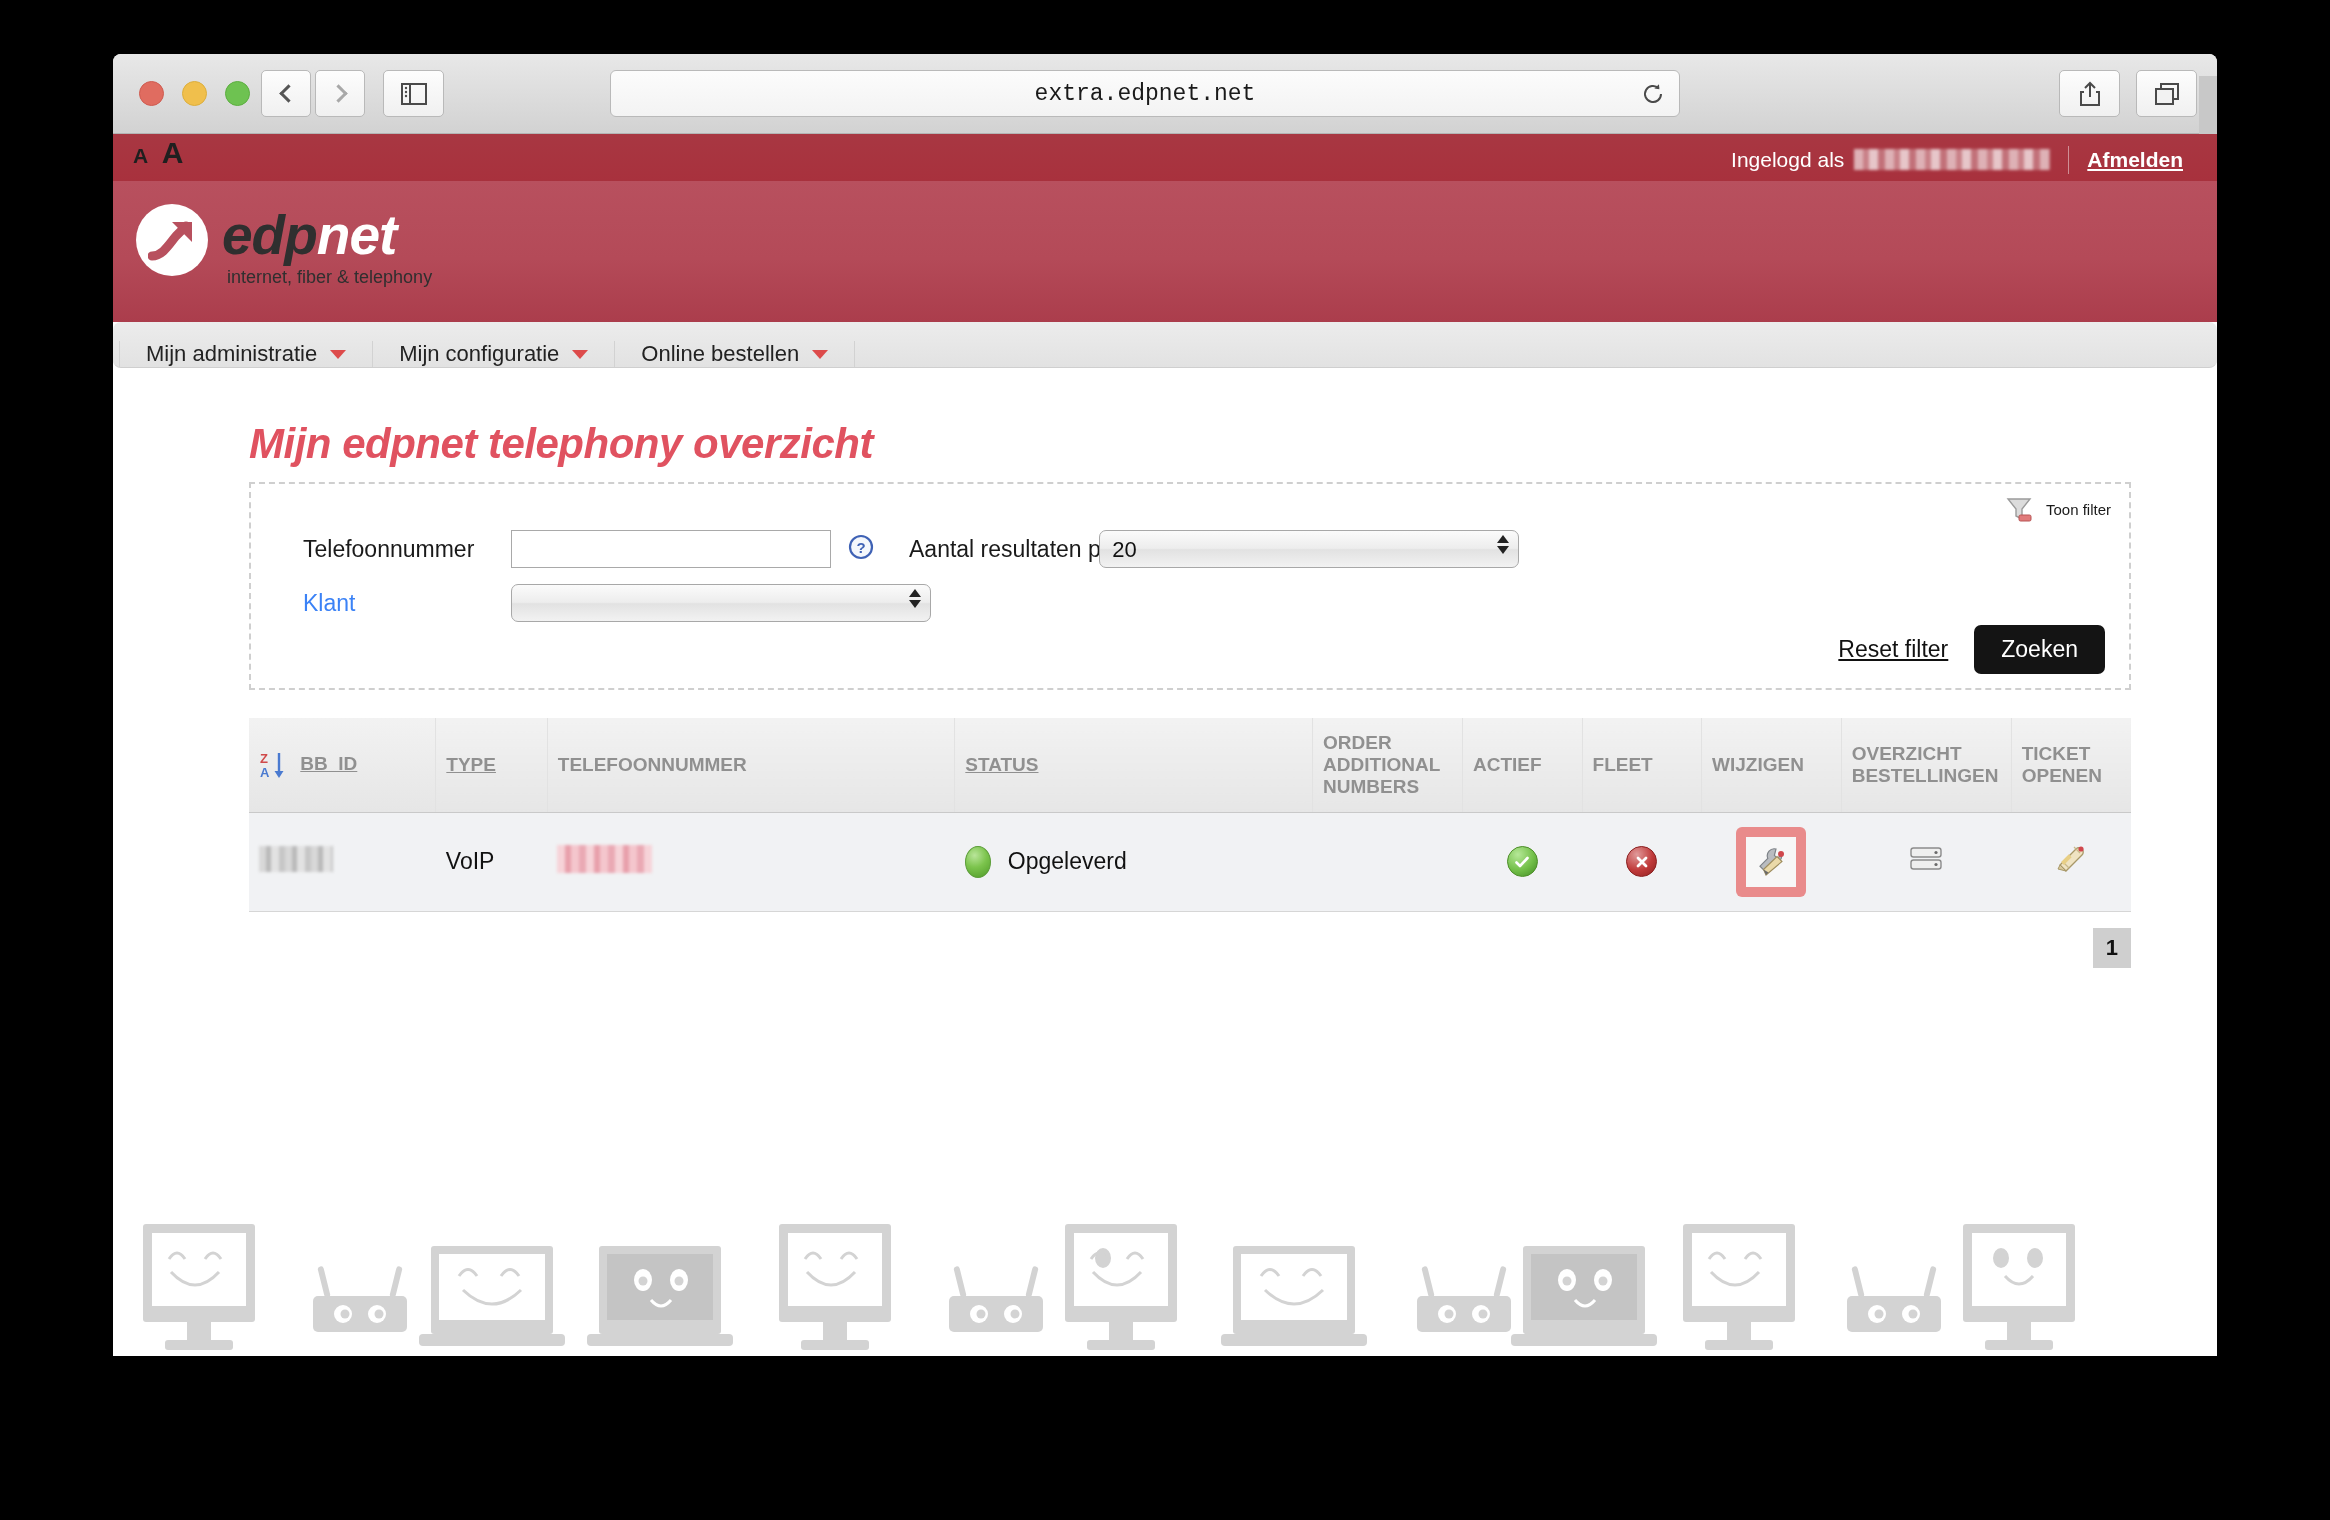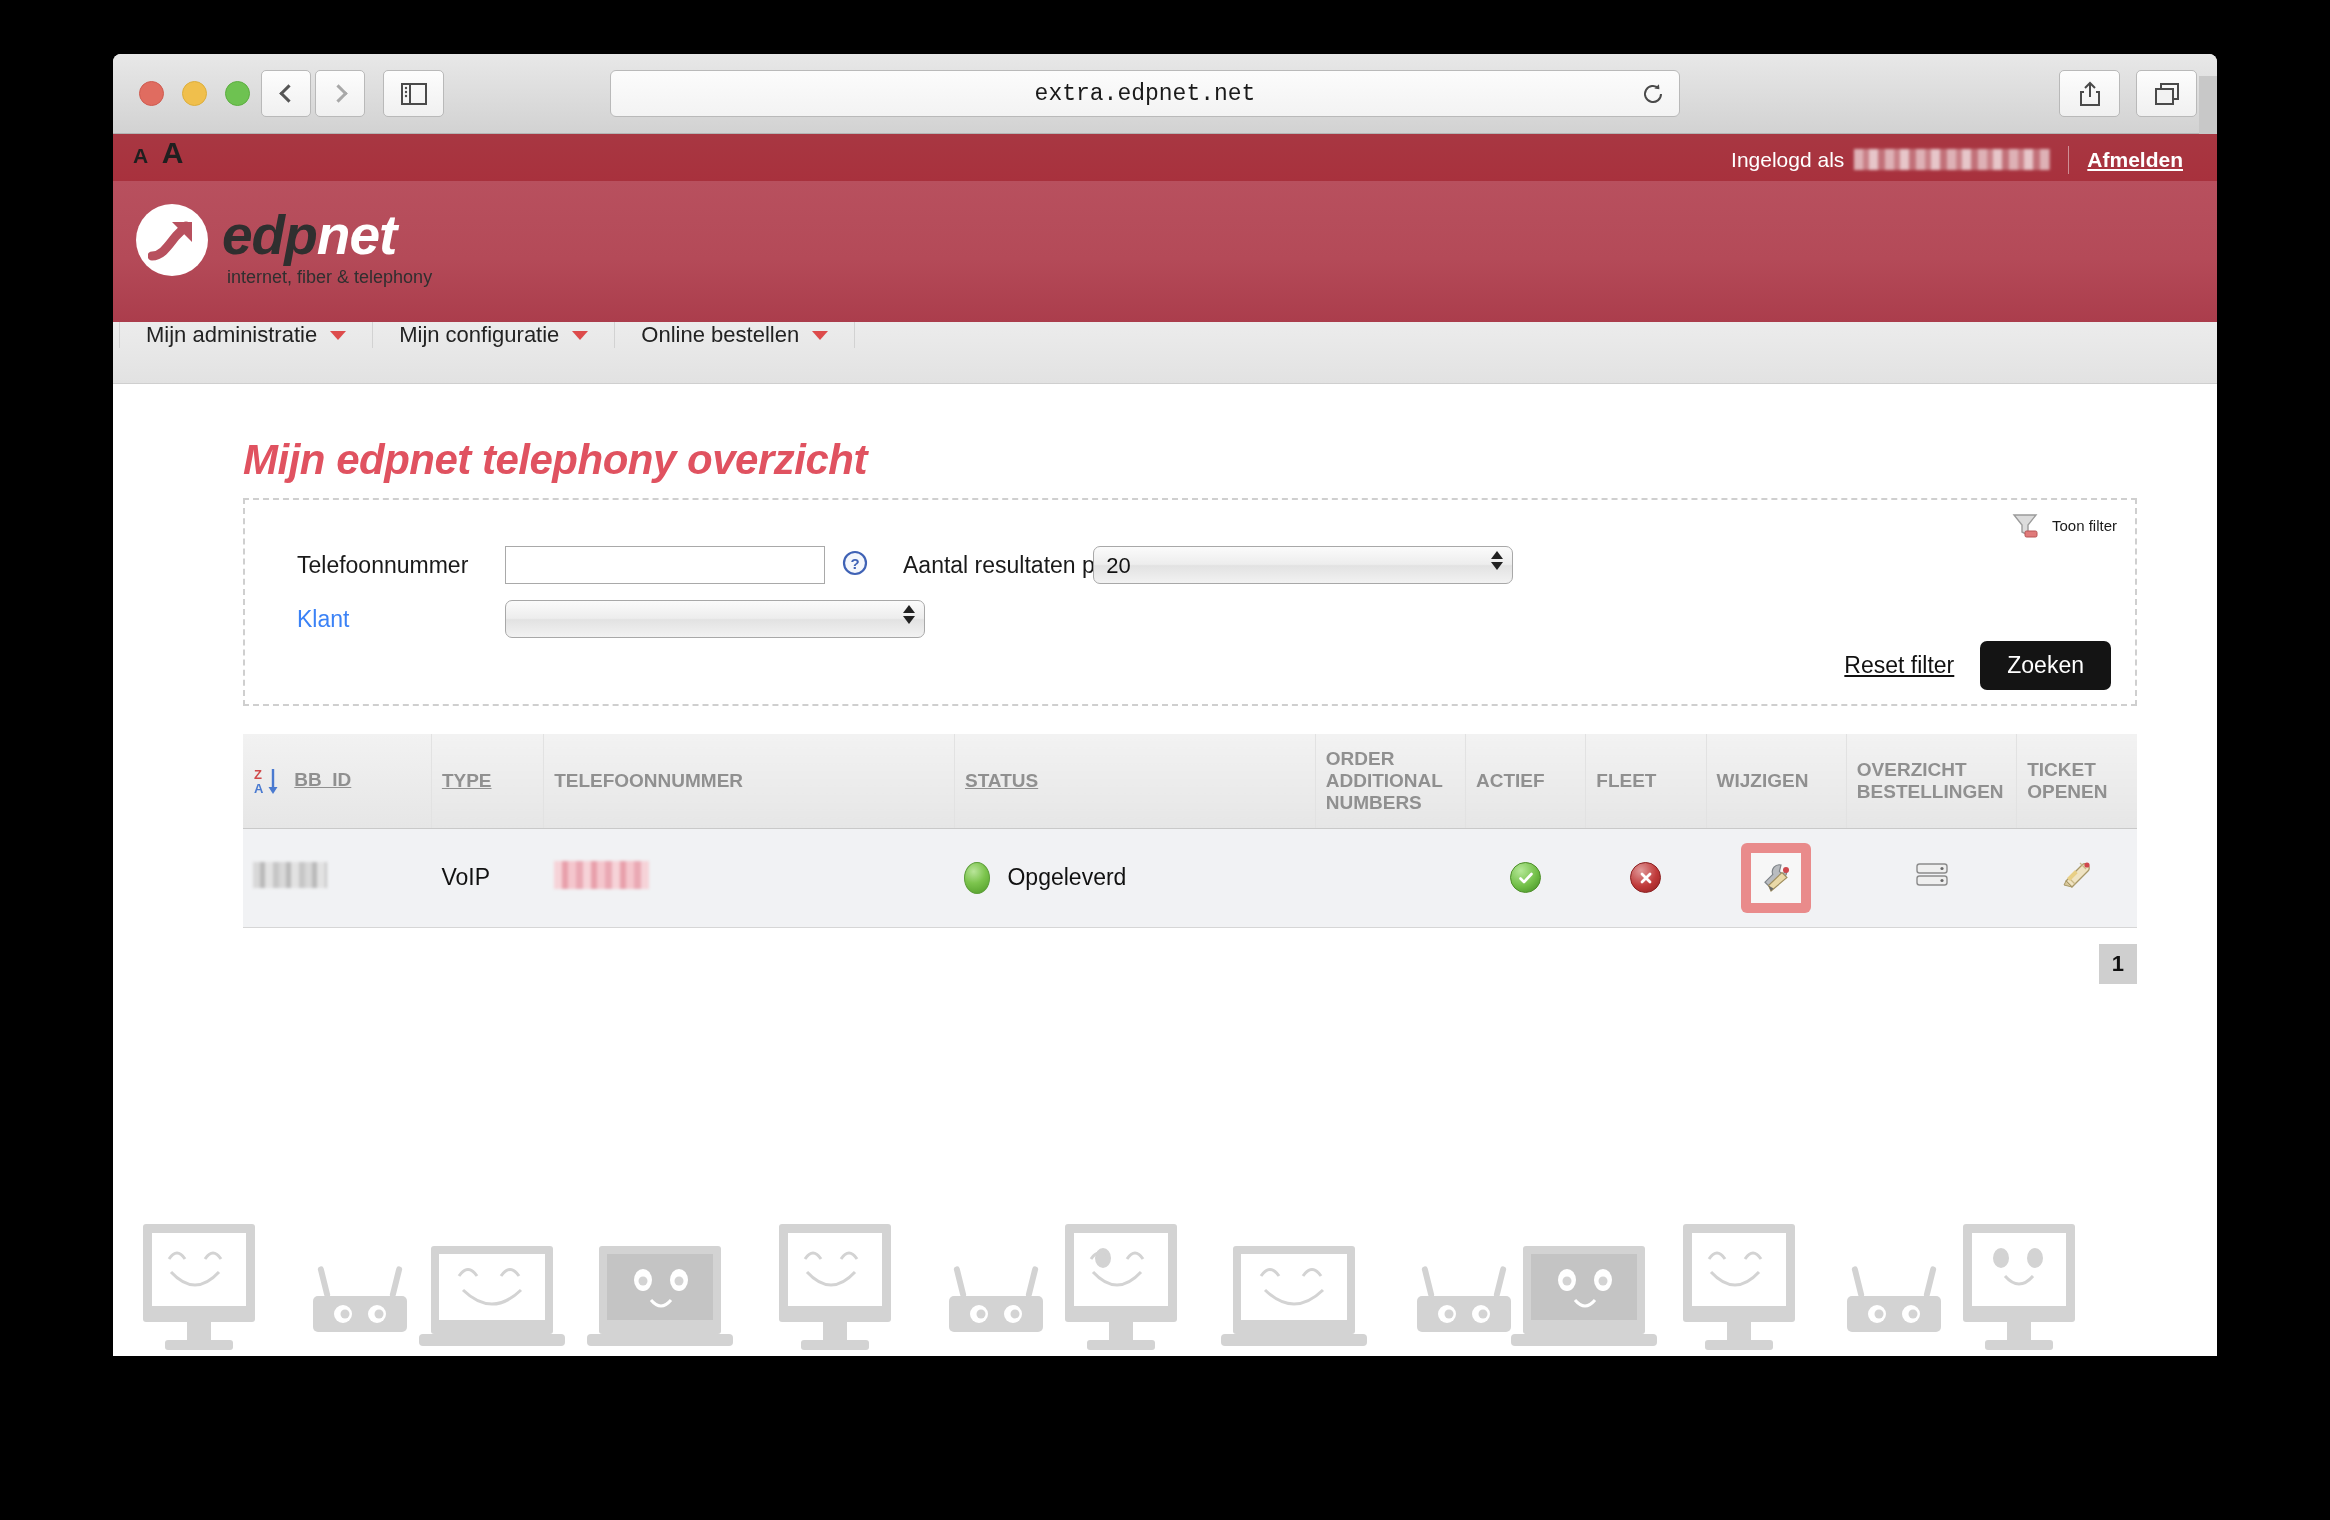--- a/index.html
+++ b/index.html
@@ -124,39 +124,39 @@
   }
   #logo-mark svg { position:absolute; left:12px; top:12px; }
   #logo-text { margin-left:14px; margin-top:4px; }
   #logo-word { font-size:55px; font-weight:bold; font-style:italic; letter-spacing:-1px; line-height:1; }
   #logo-word .edp { color:#2f2f2f; }
   #logo-word .net { color:#fff; }
   #logo-tag { font-size:18px; font-weight:normal; color:#2f2f2f; margin-top:4px; margin-left:5px; }
 
   
   #menubar {
-    height: 62px;
+    height: 46px;
     background: linear-gradient(to bottom,#ececec 0%, #e2e2e2 100%);
     border-bottom: 1px solid #cfcfcf;
-    display:flex; align-items:flex-start;
+    display:flex; align-items:flex-end;border-radius:8px;
   }
   .menu-item {
     display:flex; align-items:center; gap:13px;
     padding: 0 26px;
     font-size: 22px; color:#222;
     border-right: 1px solid #d2d2d2;
   }
   .menu-item:first-child { border-left: 1px solid #d2d2d2; margin-left:6px; }
   .caret {
     width:0;height:0;border-left:8px solid transparent;border-right:8px solid transparent;
     border-top:9px solid #dd4b4b;
   }
 
   
-  #main { position:relative; padding: 0 18px; }
+  #main { position:relative; padding: 0 24px; }
   #page-title {
     font-size: 42px; font-weight: bold; font-style: italic;
     color:#e05260; margin: 52px 0 0 112px; letter-spacing:-.5px;
   }
 
   #fleet-link-row { text-align:right; margin: 30px 62px 0 0; }
   #fleet-link { color:#e0434f; font-size:22px; text-decoration:underline; }
 
   
   #filter-box {

